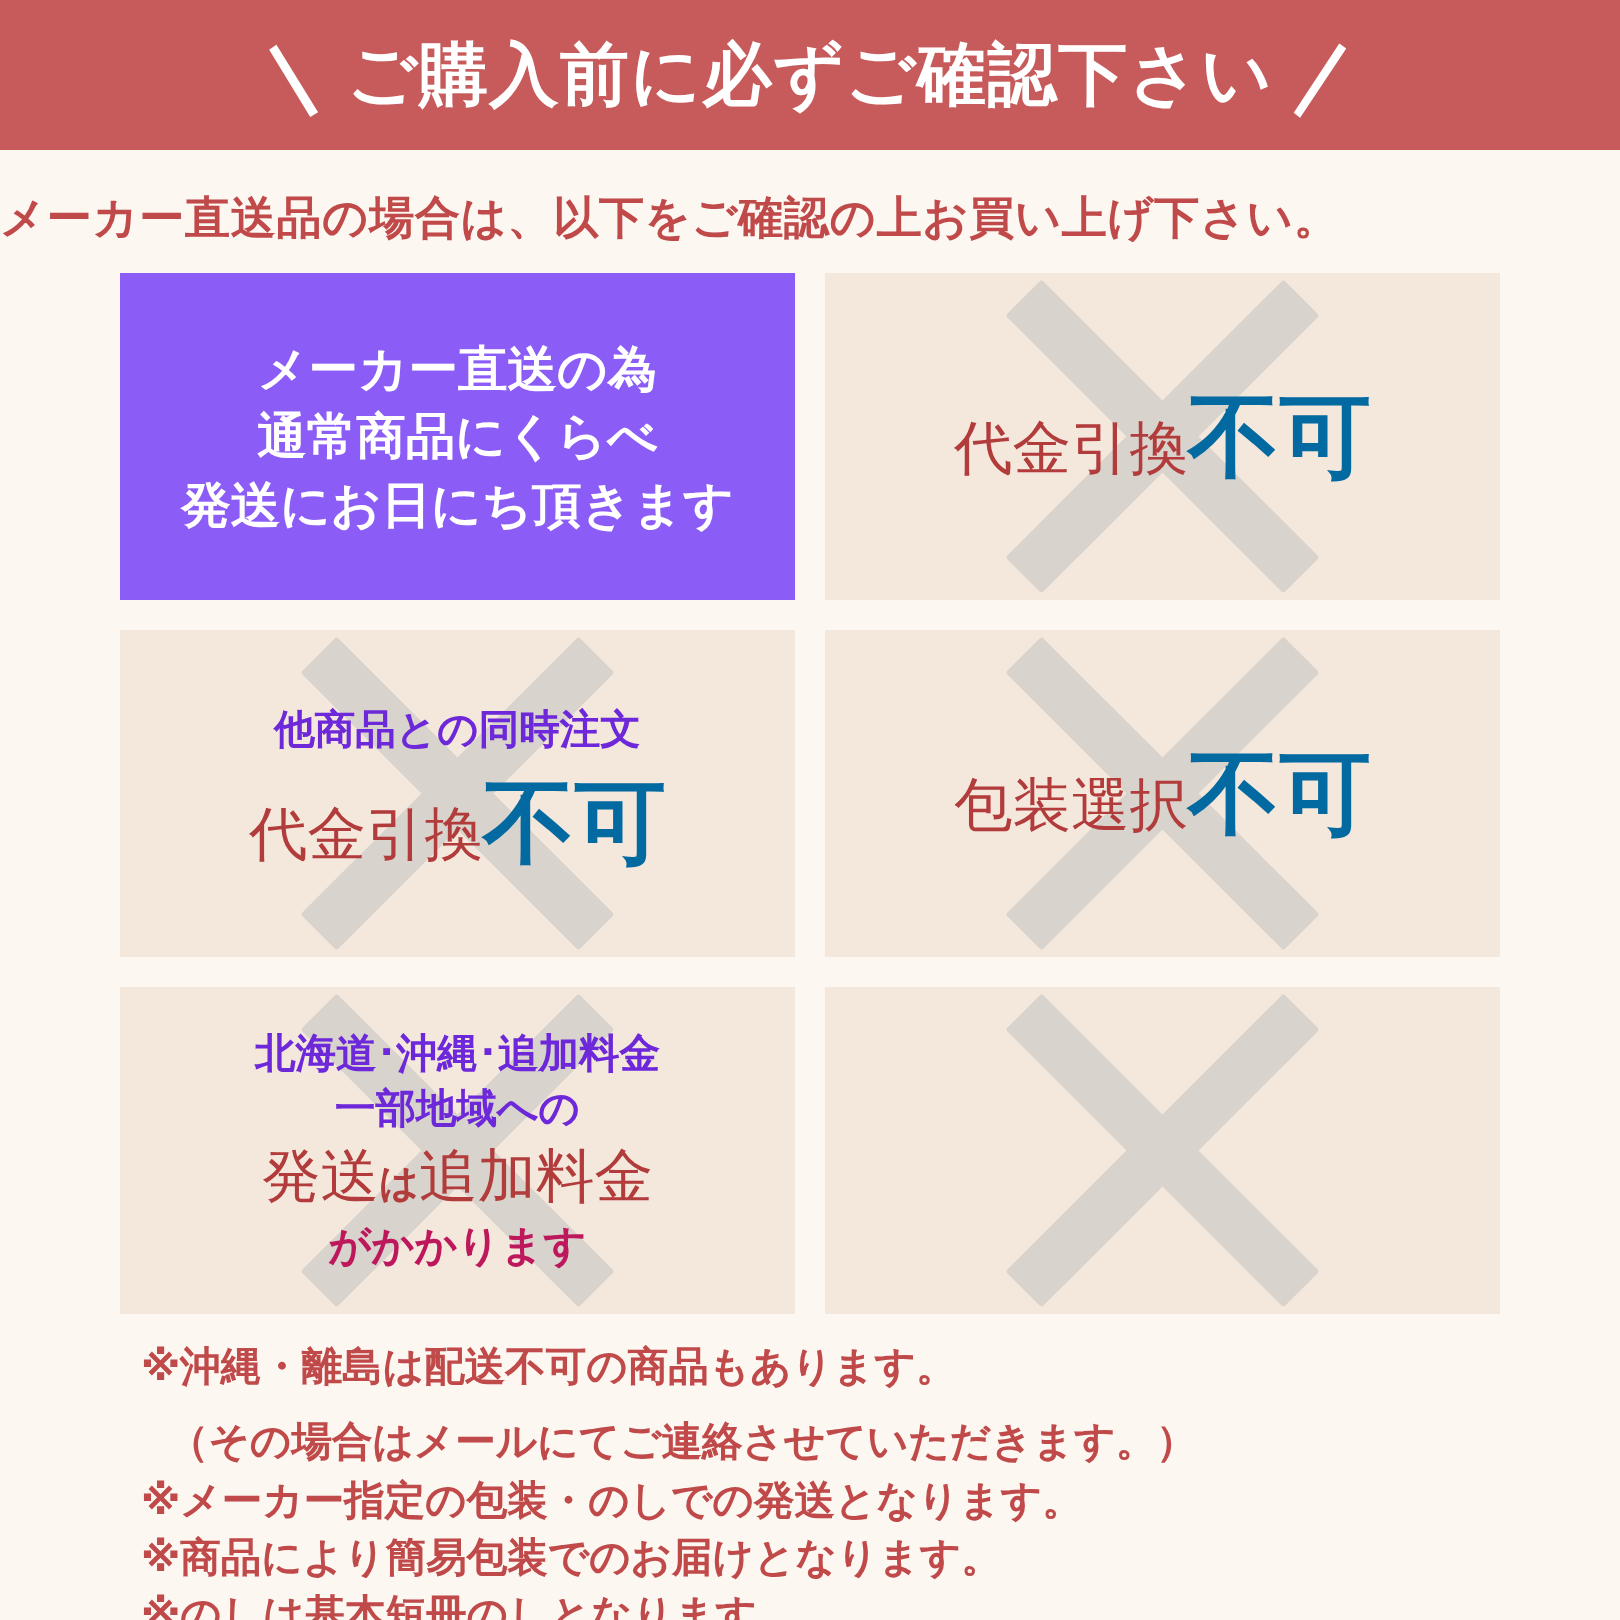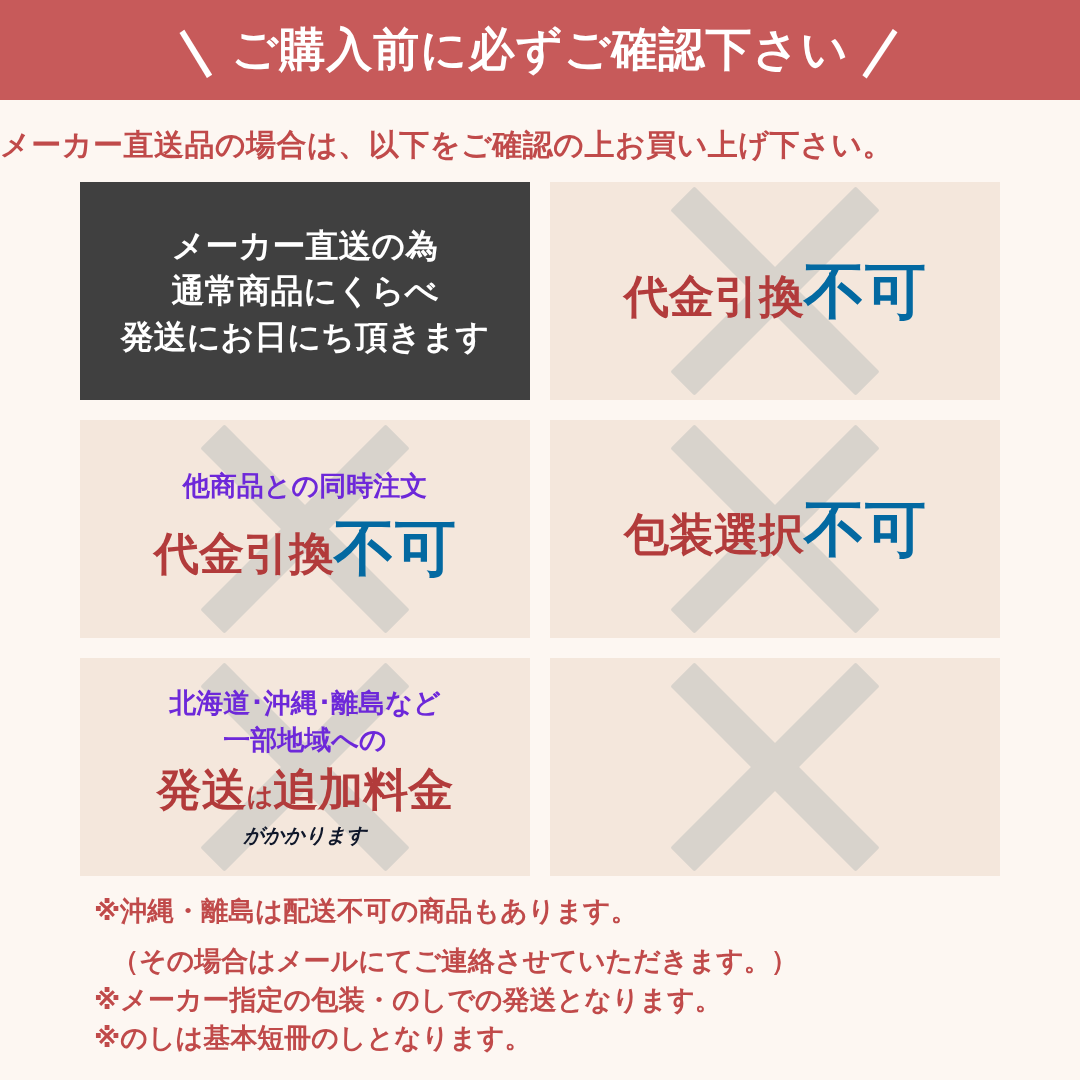--- a/index.html
+++ b/index.html
@@ -71,21 +71,21 @@
   .cell {
     position: relative;
     background: #f4e7dc;
     display: flex;
     align-items: center;
     justify-content: center;
     overflow: hidden;
     text-align: center;
   }
   .cell.filled {
-    background: #404040;
+    background: #8b5cf6;
   }
   .cell .x-mark {
     position: absolute;
     left: 50%;
     top: 50%;
     width: 250px;
     height: 250px;
     transform: translate(-50%, -50%);
     pointer-events: none;
   }
@@ -109,39 +109,38 @@
   }
   .line { display: block; white-space: nowrap; }
 
   .t-white-lg {
     color: #ffffff;
     font-size: 33px;
     font-weight: bold;
   }
   .t-red-xl {
     color: #b23b3b;
-    font-size: 45px;
-    font-weight: bold;
+    font-size: 39px;
+    font-weight: normal;
     margin-top: 48px;
   }
   .t-gray-xl {
     color: #0369a1;
     font-size: 61px;
     font-weight: bold;
   }
   .t-red-sm {
     color: #6d28d9;
     font-size: 27px;
     font-weight: bold;
   }
   .t-gray-sm {
-    color: #0f172a;
-    font-size: 20px;
-    font-weight: bold;
-    font-style: italic;
+    color: #be185d;
+    font-size: 28px;
+    font-weight: bold;
   }
   .t-red-mid {
     color: #b23b3b;
     font-size: 26px;
     font-weight: bold;
   }
 
   
   .notes {
     width: 920px;
@@ -218,21 +217,21 @@
         </span>
       </div>
     </div>
 
     <div class="cell">
       <div class="x-mark">
         <div class="bar a"></div>
           <div class="bar b"></div>
       </div>
       <div class="cell-text">
-        <span class="line t-red-sm">北海道･沖縄･離島など</span>
+        <span class="line t-red-sm">北海道･沖縄･追加料金</span>
         <span class="line t-red-sm">一部地域への</span>
         <span class="line">
           <span class="t-red-xl">発送</span><span class="t-red-mid">は</span><span class="t-red-xl">追加料金</span>
         </span>
         <span class="line t-gray-sm">がかかります</span>
       </div>
     </div>
 
     <div class="cell">
       <div class="x-mark">
@@ -240,17 +239,18 @@
           <div class="bar b"></div>
       </div>
     </div>
 
   </div>
 
   <div class="notes">
     <div class="note">※沖縄・離島は配送不可の商品もあります。</div>
     <div class="note indent">（その場合はメールにてご連絡させていただきます。）</div>
     <div class="note">※メーカー指定の包装・のしでの発送となります。</div>
+    <div class="note">※商品により簡易包装でのお届けとなります。</div>
     <div class="note">※のしは基本短冊のしとなります。</div>
 
   </div>
 
 </div>
 
 </body></html>

